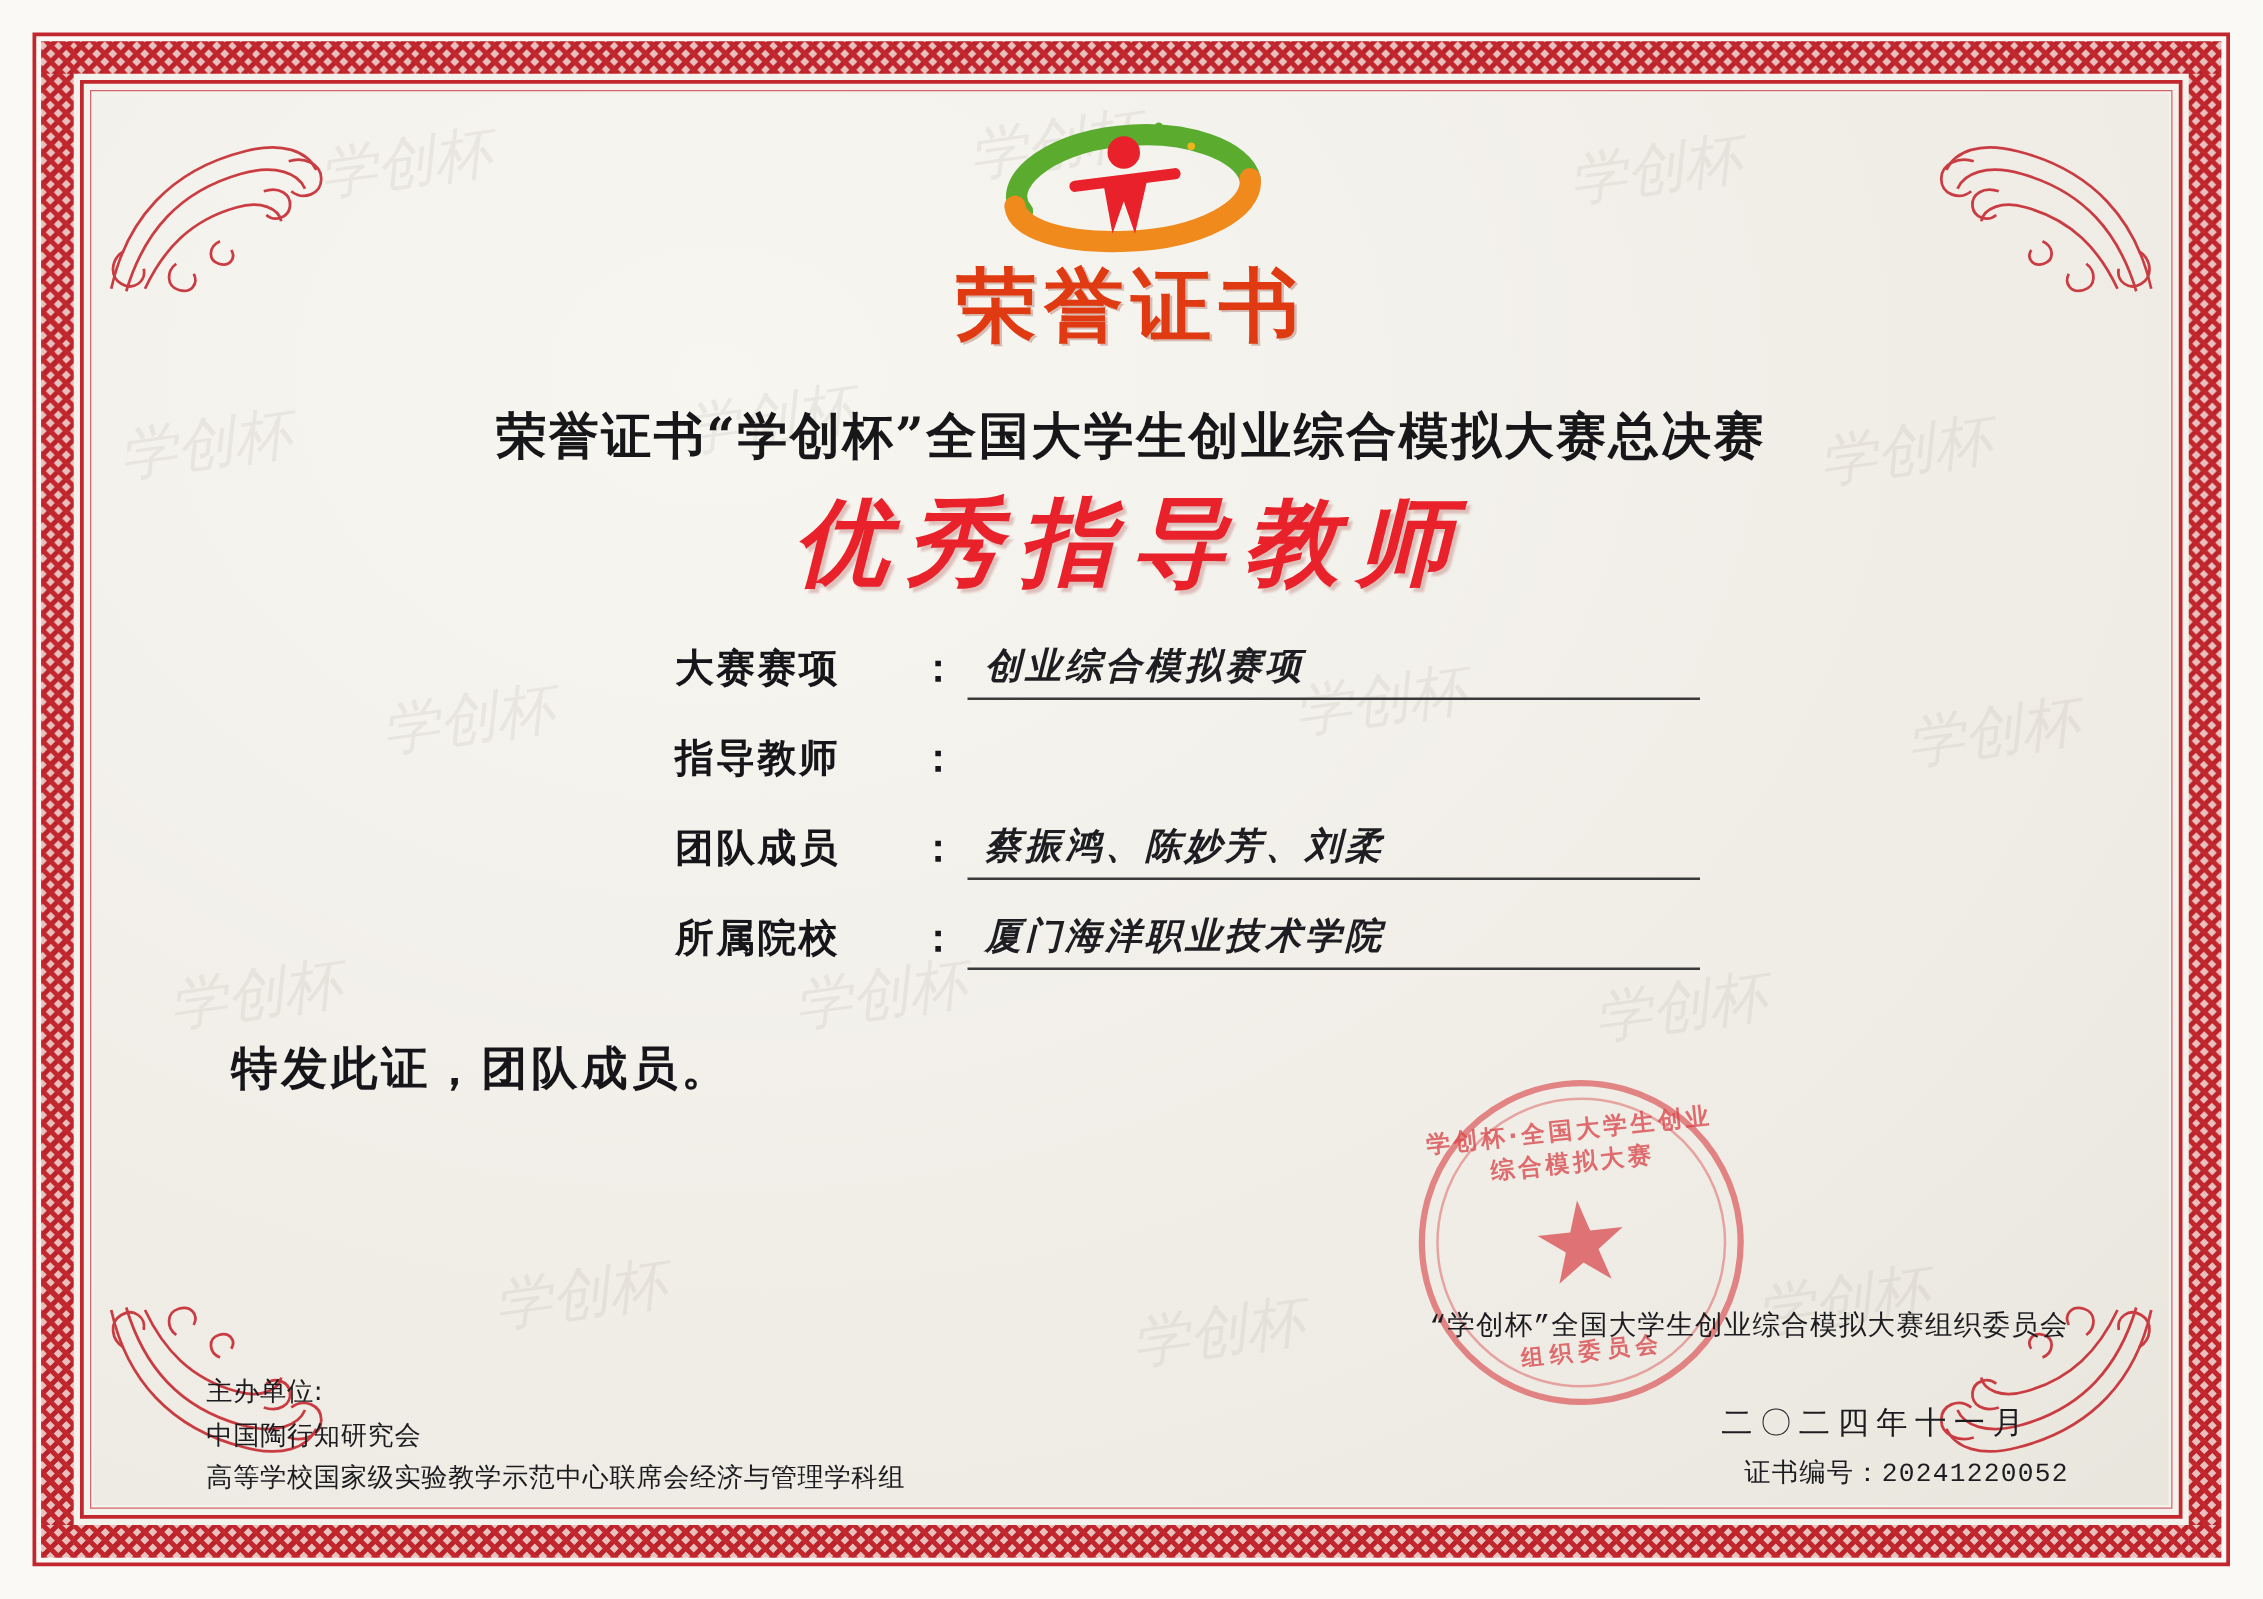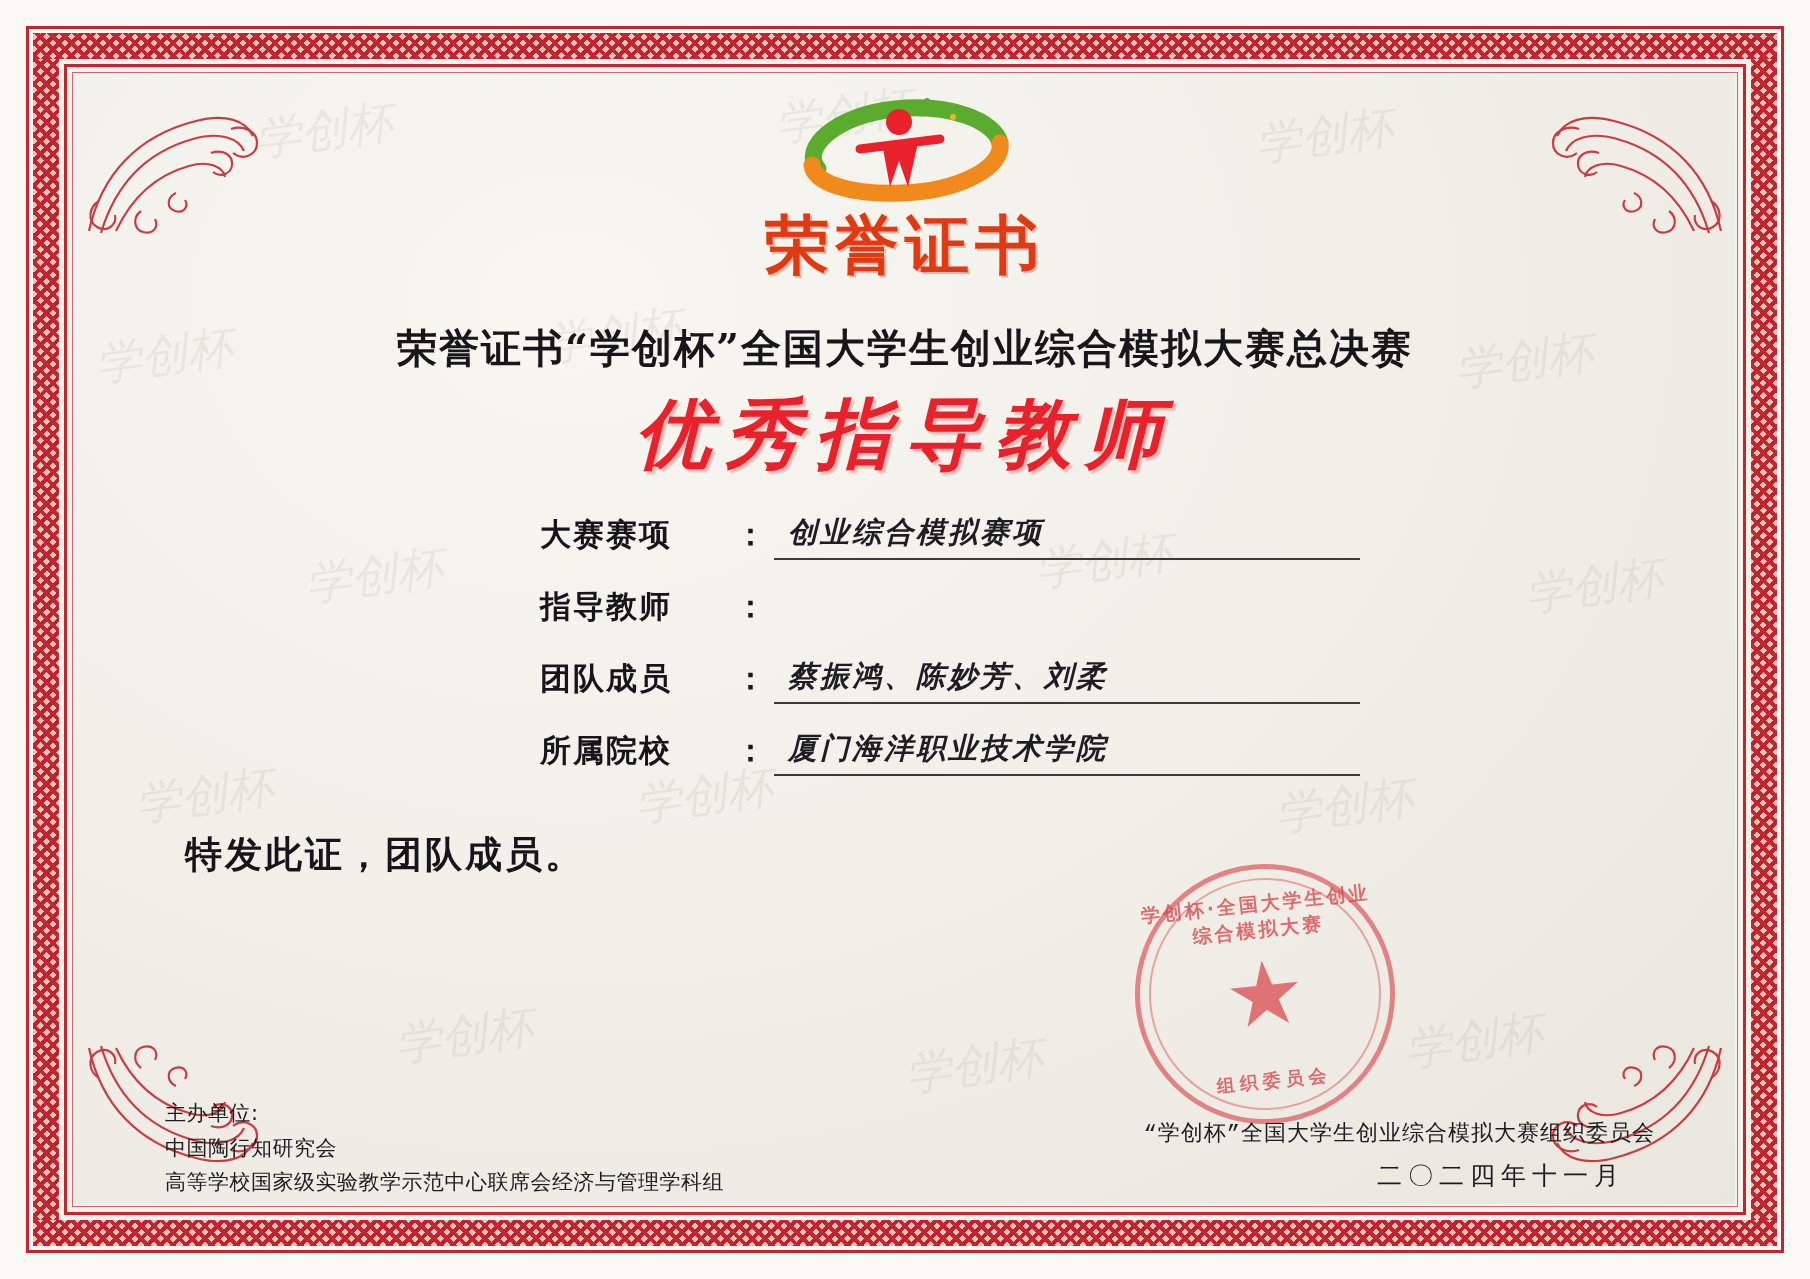--- a/index.html
+++ b/index.html
@@ -236,20 +236,21 @@
     font-family: Liberation Mono, monospace;
     font-size: 22px;
     color: #1c1c20;
     line-height: 1.8;
     letter-spacing: 1px;
   }
   .footer-right .date {
     font-size: 25px;
     letter-spacing: 6px;
     padding-right: 30px;
+    margin-top: 36px;
   }
   .footer-right .cert-no {
     font-size: 21px;
     letter-spacing: 1px;
   }
 
   
   .seal {
     position: absolute;
     right: 340px;
@@ -436,17 +437,20 @@
 
     <div class="footer">
       <div class="footer-left">
         <div>主办单位:</div>
         <div>中国陶行知研究会</div>
         <div>高等学校国家级实验教学示范中心联席会经济与管理学科组</div>
       </div>
       <div class="footer-right">
         <div>“学创杯”全国大学生创业综合模拟大赛组织委员会</div>
         <div class="date">二〇二四年十一月</div>
+        <div class="cert-no">
+          <span>证书编号：</span><span>20241220052</span>
+        </div>
       </div>
     </div>
 
   </div>
 </div>
 
 </body></html>

